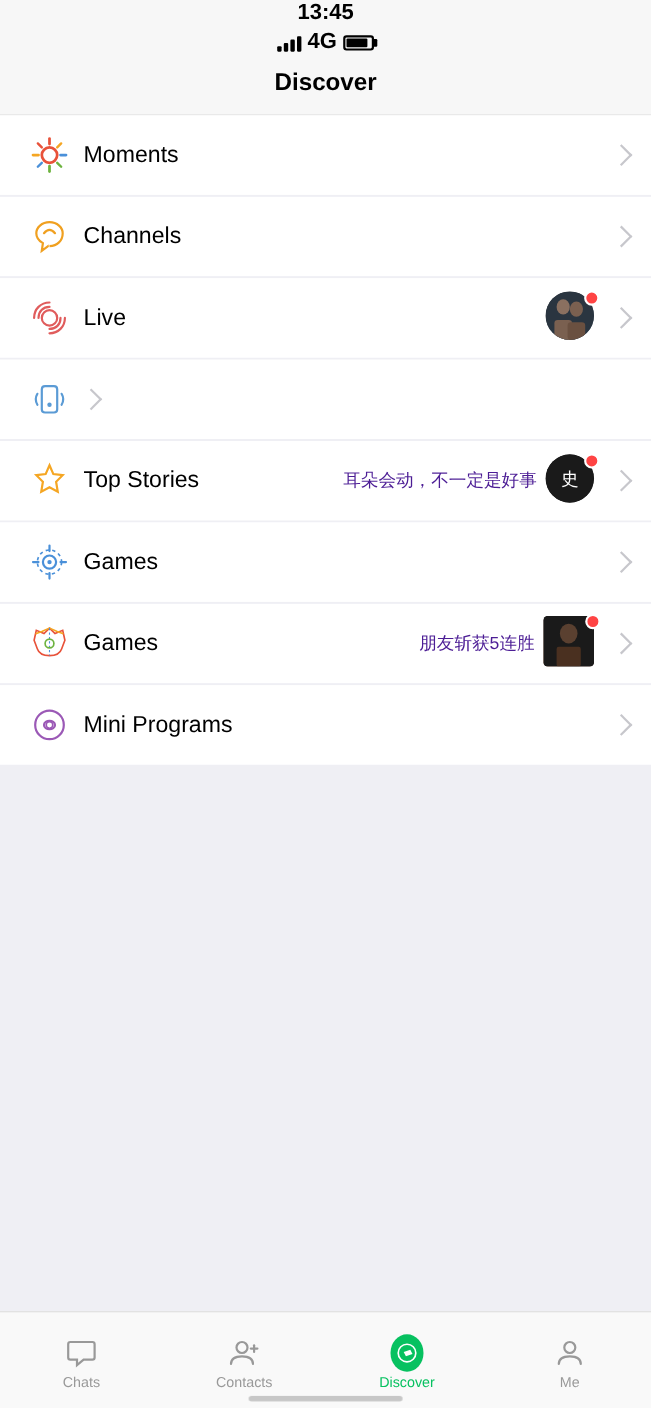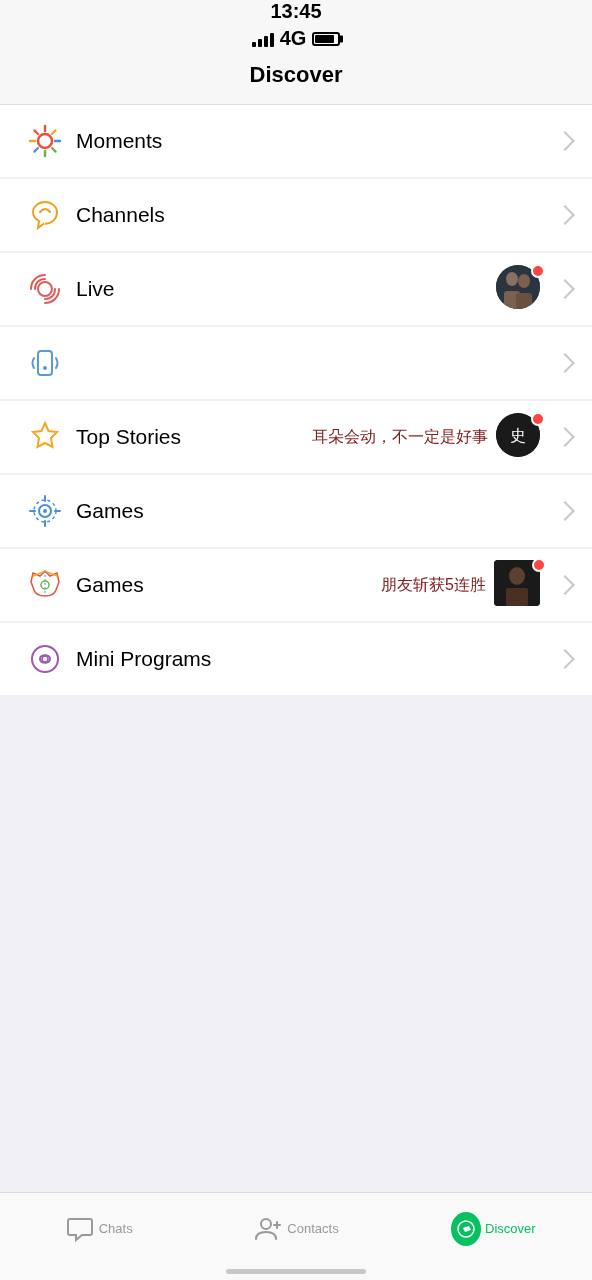--- a/index.html
+++ b/index.html
@@ -99,21 +99,20 @@
       align-items: center;
       padding: 0 20px;
       height: 72px;
       background: #fff;
       border-bottom: 1px solid #e8e8e8;
       cursor: pointer;
       position: relative;
     }
     .menu-item:last-child {
       border-bottom: none;
-      justify-content: space-between;
     }
     .menu-icon {
       width: 50px;
       height: 50px;
       display: flex;
       align-items: center;
       justify-content: center;
       flex-shrink: 0;
     }
     .menu-icon svg {
@@ -126,21 +125,21 @@
       color: #000;
       margin-left: 6px;
     }
     .menu-right {
       display: flex;
       align-items: center;
       gap: 8px;
     }
     .menu-subtitle {
       font-size: 16px;
-      color: #7f1d1d;
+      color: #4c1d95;
     }
     .chevron {
       width: 14px;
       height: 14px;
       border-right: 2px solid #c7c7cc;
       border-bottom: 2px solid #c7c7cc;
       transform: rotate(-45deg);
       flex-shrink: 0;
       margin-left: 6px;
     }
@@ -208,22 +207,23 @@
       width: 592px;
       background: #f9f9f9;
       border-top: 1px solid #ddd;
       display: flex;
       height: 88px;
       padding-bottom: 16px;
     }
     .tab-item {
       flex: 1;
       display: flex;
-      align-items: center;
-      justify-content: center;
+      flex-direction: column;
+      align-items: center;
+      justify-content: flex-end;
       gap: 4px;
       cursor: pointer;
     }
     .tab-icon {
       width: 30px;
       height: 30px;
       display: flex;
       align-items: center;
       justify-content: center;
     }
@@ -490,15 +490,24 @@
       <div class="tab-discover-circle">
         <svg width="20" height="20" viewBox="0 0 20 20" fill="none">
           <circle cx="10" cy="10" r="8" stroke="#fff" stroke-width="1.5" fill="none"></circle>
           <polygon points="13,7 7,9 9,13 15,11" fill="#fff"></polygon>
         </svg>
       </div>
     </div>
     <span class="tab-label active">Discover</span>
   </div>
 
+  <div class="tab-item">
+    <div class="tab-icon">
+      <svg width="28" height="28" viewBox="0 0 28 28" fill="none">
+        <circle cx="14" cy="9" r="5" stroke="#999" stroke-width="2" fill="none"></circle>
+        <path d="M4 24 Q4 17 14 17 Q24 17 24 24" stroke="#999" stroke-width="2" fill="none" stroke-linecap="round"></path>
+      </svg>
+    </div>
+    <span class="tab-label">Me</span>
+  </div>
 </div>
 
 <div class="home-indicator"></div>
 
 </body></html>

